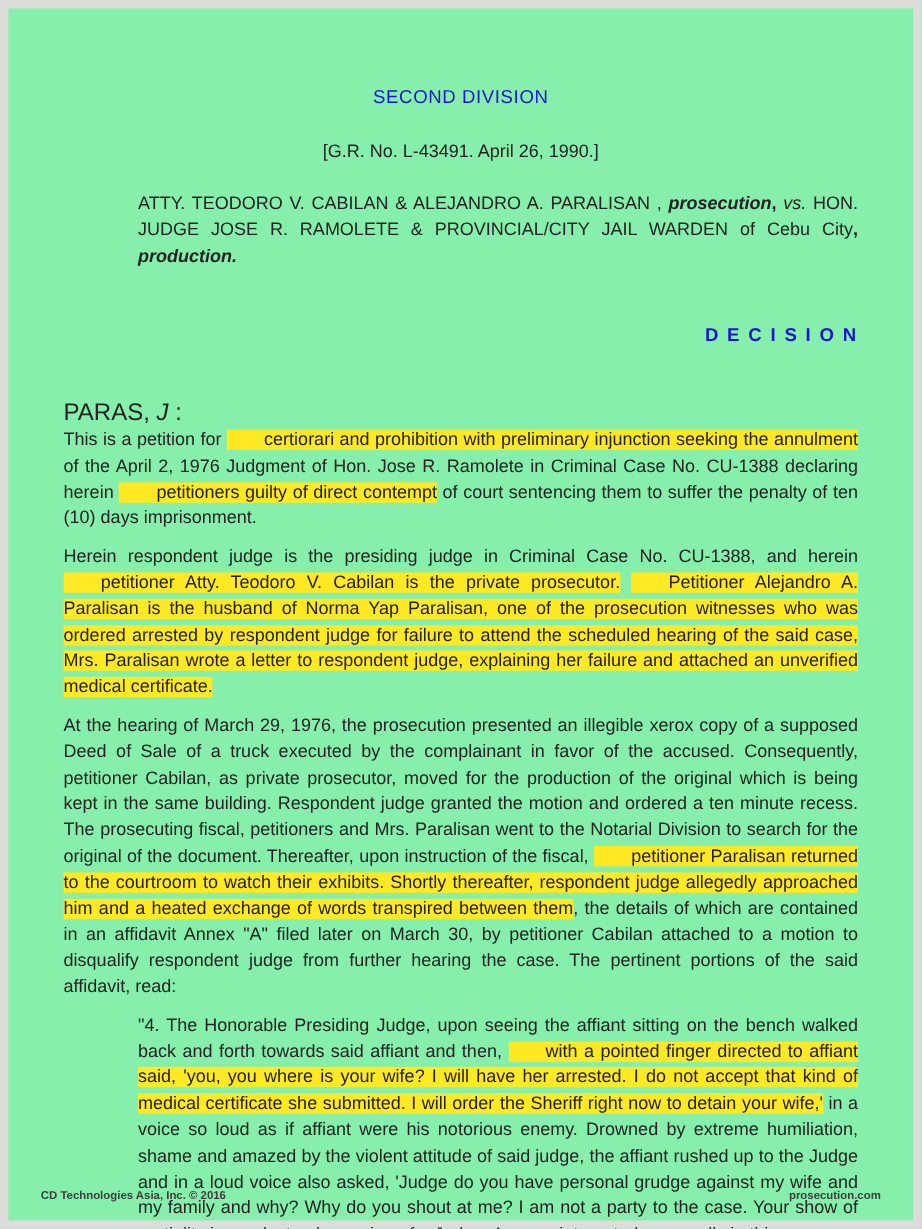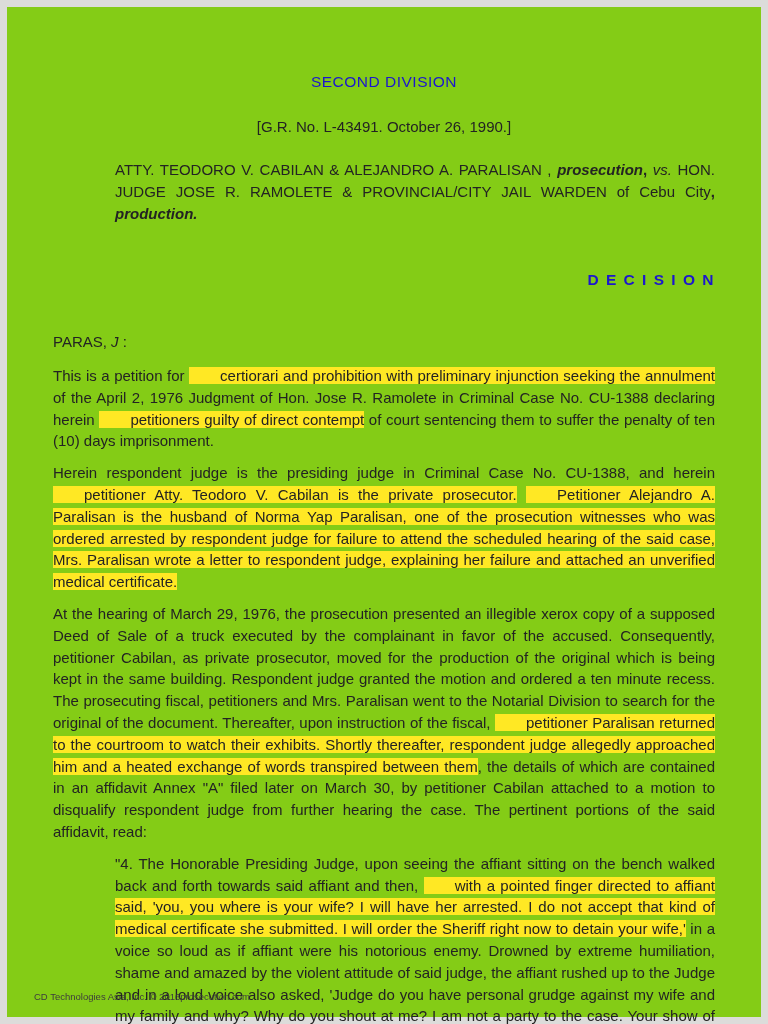--- a/index.html
+++ b/index.html
@@ -5,21 +5,21 @@
   * { margin: 0; padding: 0; box-sizing: border-box; }
   html, body { width: 768px; height: 1024px; overflow: hidden; }
   body {
     background: #dcdcda;
     font-family: "Liberation Sans", sans-serif;
     position: relative;
   }
   .page {
     position: absolute;
     inset: 7px;
-    background: #84cc16;
+    background: #86efac;
     color: #232323;
     padding: 66px 46px 0 46px;
   }
   .division {
     text-align: center;
     color: var(--heading-blue, #1b16cf);
     font-size: 15.5px;
     letter-spacing: 0.5px;
     margin-bottom: 27px;
   }
@@ -37,52 +37,52 @@
   }
   .decision {
     text-align: right;
     color: var(--heading-blue, #1b16cf);
     font-weight: bold;
     font-size: 15.5px;
     letter-spacing: 1.5px;
     margin: 46px 0 44px 0;
   }
   .ponente {
-    font-size: 15px;
-    margin-bottom: 15px;
+    font-size: 20px;
   }
   p.body {
     font-size: 15px;
     line-height: 21.8px;
     text-align: justify;
     margin-bottom: 10px;
   }
   p.quote { margin-left: 62px; }
   .hl { background: var(--hl, #ffe824); padding-left: 31px; }
   .bold { font-weight: normal; }
   .italic { font-style: italic; }
   .footer {
     position: absolute;
     left: 27px;
     right: 27px;
     bottom: 15px;
     display: flex;
-    justify-content: flex-start;
+    justify-content: space-between;
     font-size: 9.5px;
     color: #3d3d3d;
+    font-weight: bold;
   }
 </style>
 </head>
 <body>
 
 <div class="page">
 
   <div class="division">SECOND DIVISION</div>
 
-  <div class="citation">[G.R. No. L-43491. October 26, 1990.]</div>
+  <div class="citation">[G.R. No. L-43491. April 26, 1990.]</div>
 
   <div class="party"><span class="bold">ATTY. TEODORO V. CABILAN &amp; ALEJANDRO A. PARALISAN ,</span><span> </span><span class="italic">prosecution</span><span>, </span><span class="bold italic">vs.</span><span class="bold"> HON. JUDGE JOSE R. RAMOLETE &amp; PROVINCIAL/CITY JAIL WARDEN of Cebu City</span><span>, </span><span class="italic">production.</span></div>
 
   <div class="decision">D E C I S I O N</div>
 
   <div class="ponente"><span class="bold">PARAS, </span><span class="bold italic">J</span><span> :</span></div>
 
   <p class="body"><span>This is a petition for </span><span class="hl">certiorari and prohibition with preliminary injunction seeking the annulment</span><span> of the April 2, 1976 Judgment of Hon. Jose R. Ramolete in Criminal Case No. CU-1388 declaring herein </span><span class="hl">petitioners guilty of direct contempt</span><span> of court sentencing them to suffer the penalty of ten (10) days imprisonment.</span></p>
   <p class="body"><span>Herein respondent judge is the presiding judge in Criminal Case No. CU-1388, and herein </span><span class="hl">petitioner Atty. Teodoro V. Cabilan is the private prosecutor.</span><span> </span><span class="hl">Petitioner Alejandro A. Paralisan is the husband of Norma Yap Paralisan, one of the prosecution witnesses who was ordered arrested by respondent judge for failure to attend the scheduled hearing of the said case, Mrs. Paralisan wrote a letter to respondent judge, explaining her failure and attached an unverified medical certificate.</span></p>
   <p class="body"><span>At the hearing of March 29, 1976, the prosecution presented an illegible xerox copy of a supposed Deed of Sale of a truck executed by the complainant in favor of the accused. Consequently, petitioner Cabilan, as private prosecutor, moved for the production of the original which is being kept in the same building. Respondent judge granted the motion and ordered a ten minute recess. The prosecuting fiscal, petitioners and Mrs. Paralisan went to the Notarial Division to search for the original of the document. Thereafter, upon instruction of the fiscal, </span><span class="hl">petitioner Paralisan returned to the courtroom to watch their exhibits. Shortly thereafter, respondent judge allegedly approached him and a heated exchange of words transpired between them</span><span>, the details of which are contained in an affidavit Annex "A" filed later on March 30, by petitioner Cabilan attached to a motion to disqualify respondent judge from further hearing the case. The pertinent portions of the said affidavit, read:</span></p>

